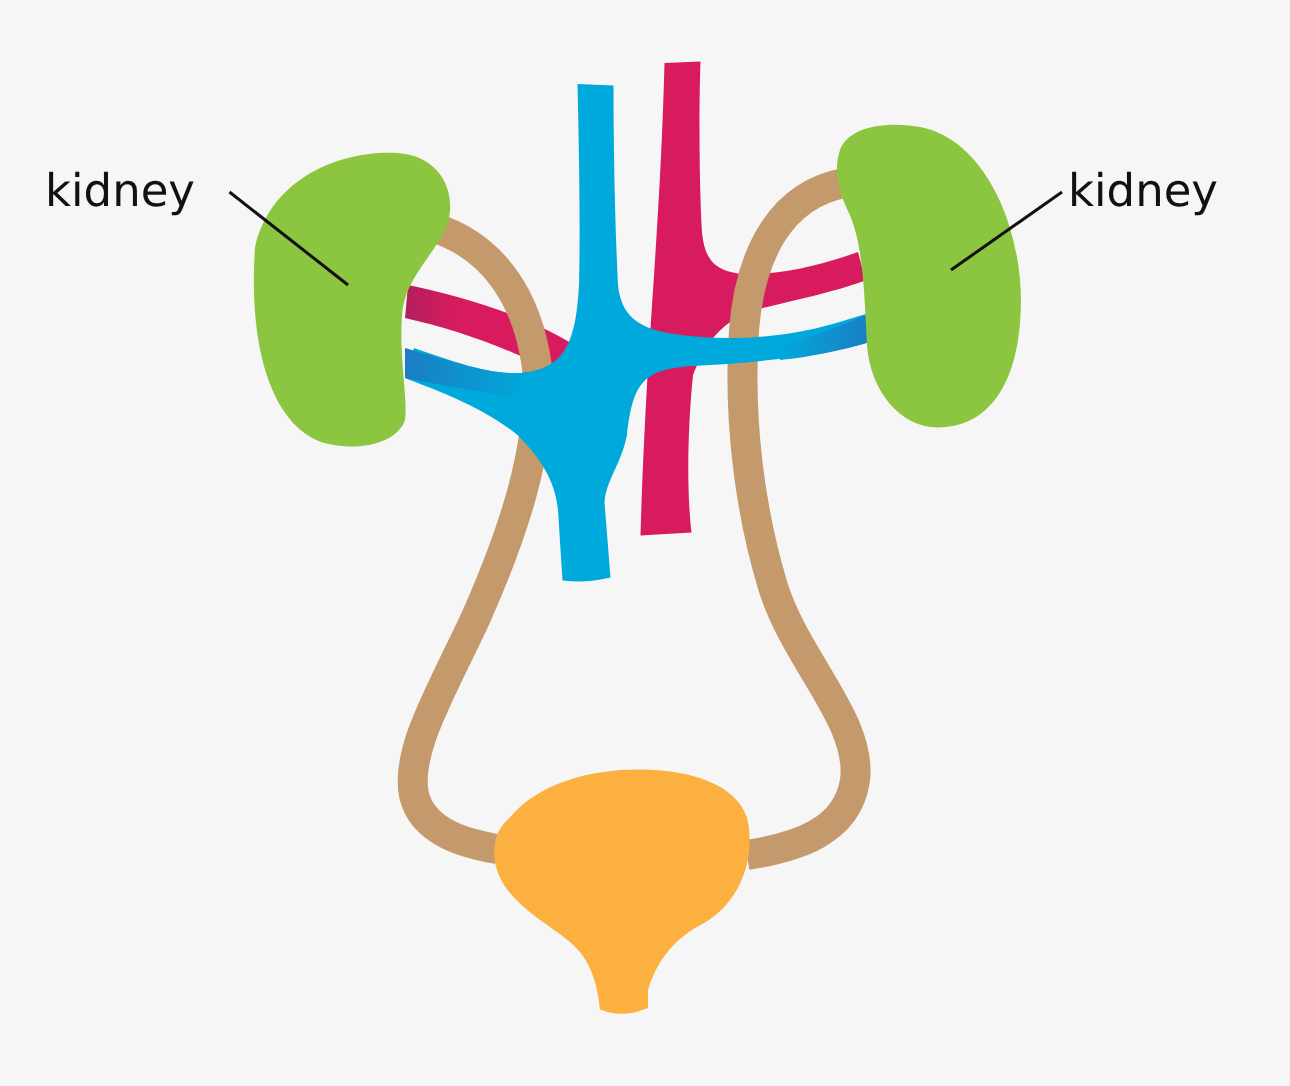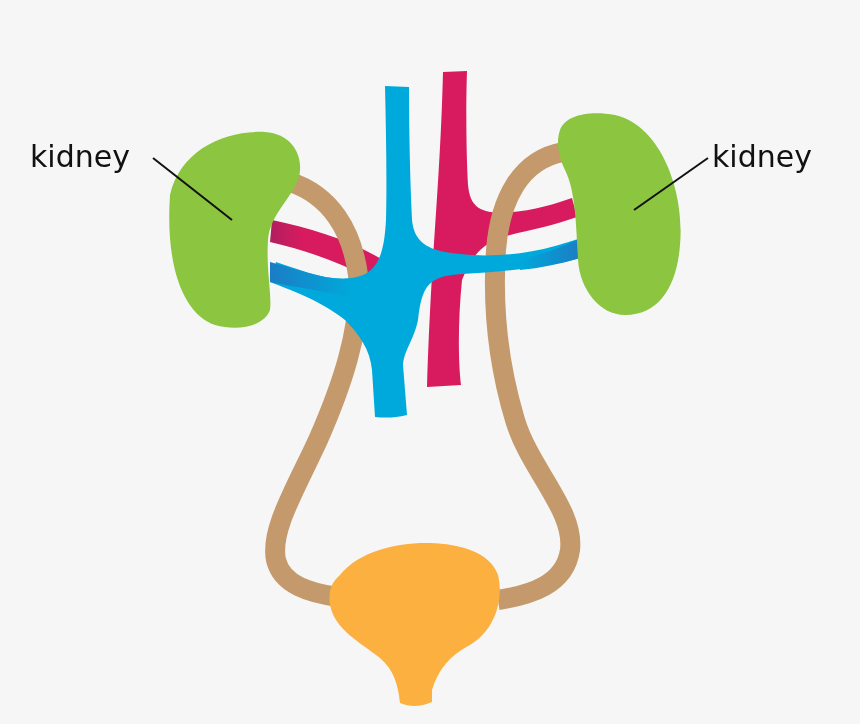--- a/index.html
+++ b/index.html
@@ -1,17 +1,17 @@
 <!DOCTYPE html>
 <html><head>
 <meta charset="utf-8">
 <style>
   html, body { margin: 0; padding: 0; }
   body { width: 860px; height: 724px; background: #f6f6f6; overflow: hidden; position: relative; }
-  #stage { position: absolute; left: 0; top: 0; width: 860px; height: 628px; margin-top: 30px; }
+  #stage { position: absolute; left: 0; top: 0; width: 860px; height: 628px; }
   svg { display: block; }
   .label { font-family: "DejaVu Sans", sans-serif; font-size: 30px; fill: #111111; }
 </style>
 </head>
 <body>
 
 <div id="stage">
 <svg width="860" height="724" viewBox="0 0 860 724" xmlns="http://www.w3.org/2000/svg">
   <defs>
     <linearGradient id="veinGradL" x1="0" y1="0" x2="1" y2="0">

